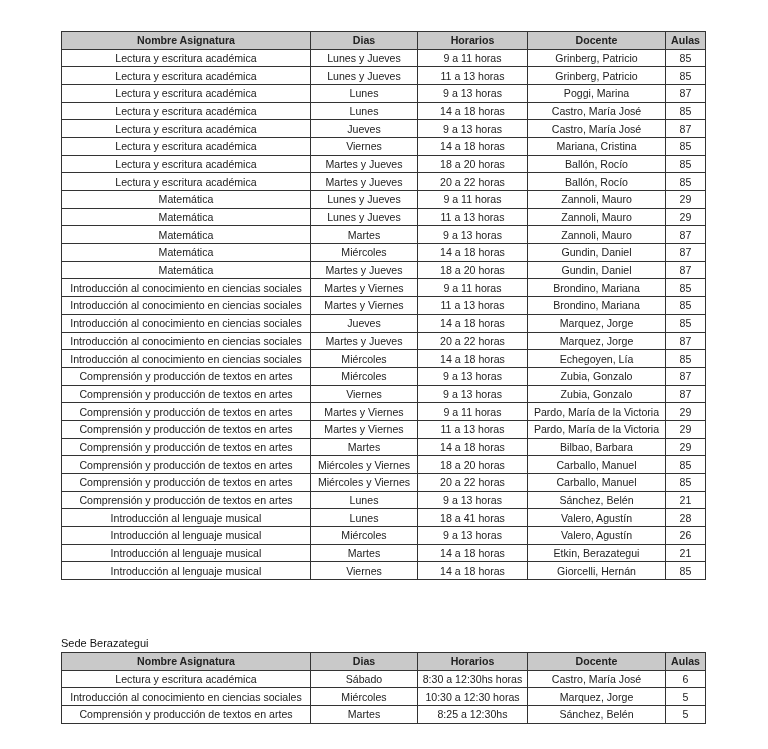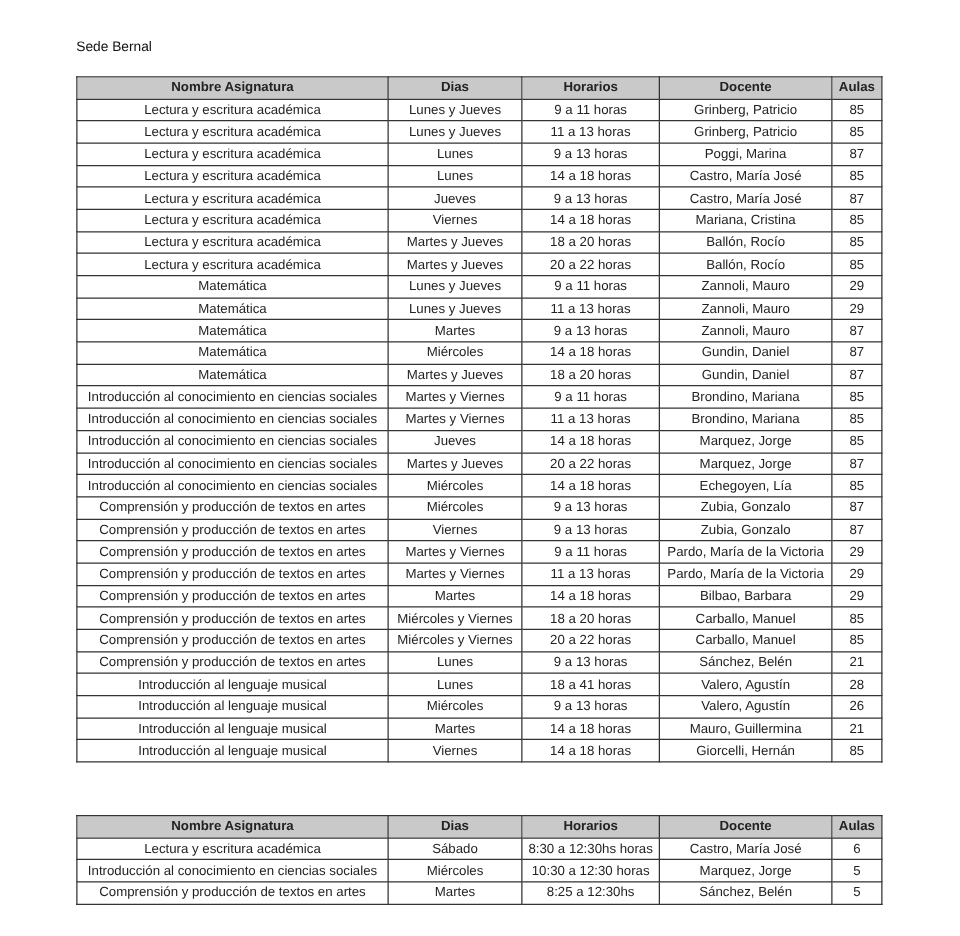--- a/index.html
+++ b/index.html
@@ -4,27 +4,26 @@
 <style>
   html, body { margin: 0; padding: 0; background: #ffffff; }
   body { width: 768px; height: 749px; position: relative; font-family: "Liberation Sans", sans-serif; color: #222; overflow: hidden; }
   .section { position: absolute; left: 61px; }
   .section-title { font-size: 11px; height: 14px; line-height: 14px; margin-bottom: 2px; color: #111; }
   table { border-collapse: collapse; table-layout: fixed; width: 644px; }
   col.c1 { width: 249px; } col.c2 { width: 107px; } col.c3 { width: 110px; } col.c4 { width: 138px; } col.c5 { width: 40px; }
   th, td { border: 1px solid #333; text-align: center; font-size: 10.6px; padding: 0; white-space: nowrap; overflow: hidden; }
   th { background: #c9c9c9; font-weight: bold; height: 16.5px; border-top: 1.5px solid #333; }
   td { height: 16.7px; line-height: 16px; }
-  table { border: 1.5px solid #333; margin-top: 16px; }
+  table { border: 1.5px solid #333; }
 </style>
 </head>
 <body>
 
 <div class="section" style="top:31px;">
-  <div class="section-title">Sede Bernal</div>
   <table>
     <colgroup>
         <col class="c1">
         <col class="c2">
         <col class="c3">
         <col class="c4">
         <col class="c5">
       </colgroup>
     <thead>
       <tr>
@@ -229,35 +228,36 @@
           <td>Introducción al lenguaje musical</td>
           <td>Miércoles</td>
           <td>9 a 13 horas</td>
           <td>Valero, Agustín</td>
           <td>26</td>
         </tr>
         <tr>
           <td>Introducción al lenguaje musical</td>
           <td>Martes</td>
           <td>14 a 18 horas</td>
-          <td>Mauro, Guillermina</td>
+          <td>Etkin, Berazategui</td>
           <td>21</td>
         </tr>
         <tr>
           <td>Introducción al lenguaje musical</td>
           <td>Viernes</td>
           <td>14 a 18 horas</td>
           <td>Giorcelli, Hernán</td>
           <td>85</td>
         </tr>
       </tbody>
   </table>
 </div>
 
 <div class="section" style="top:636px;">
+  <div class="section-title">Sede Berazategui</div>
   <table>
     <colgroup>
         <col class="c1">
         <col class="c2">
         <col class="c3">
         <col class="c4">
         <col class="c5">
       </colgroup>
     <thead>
       <tr>

